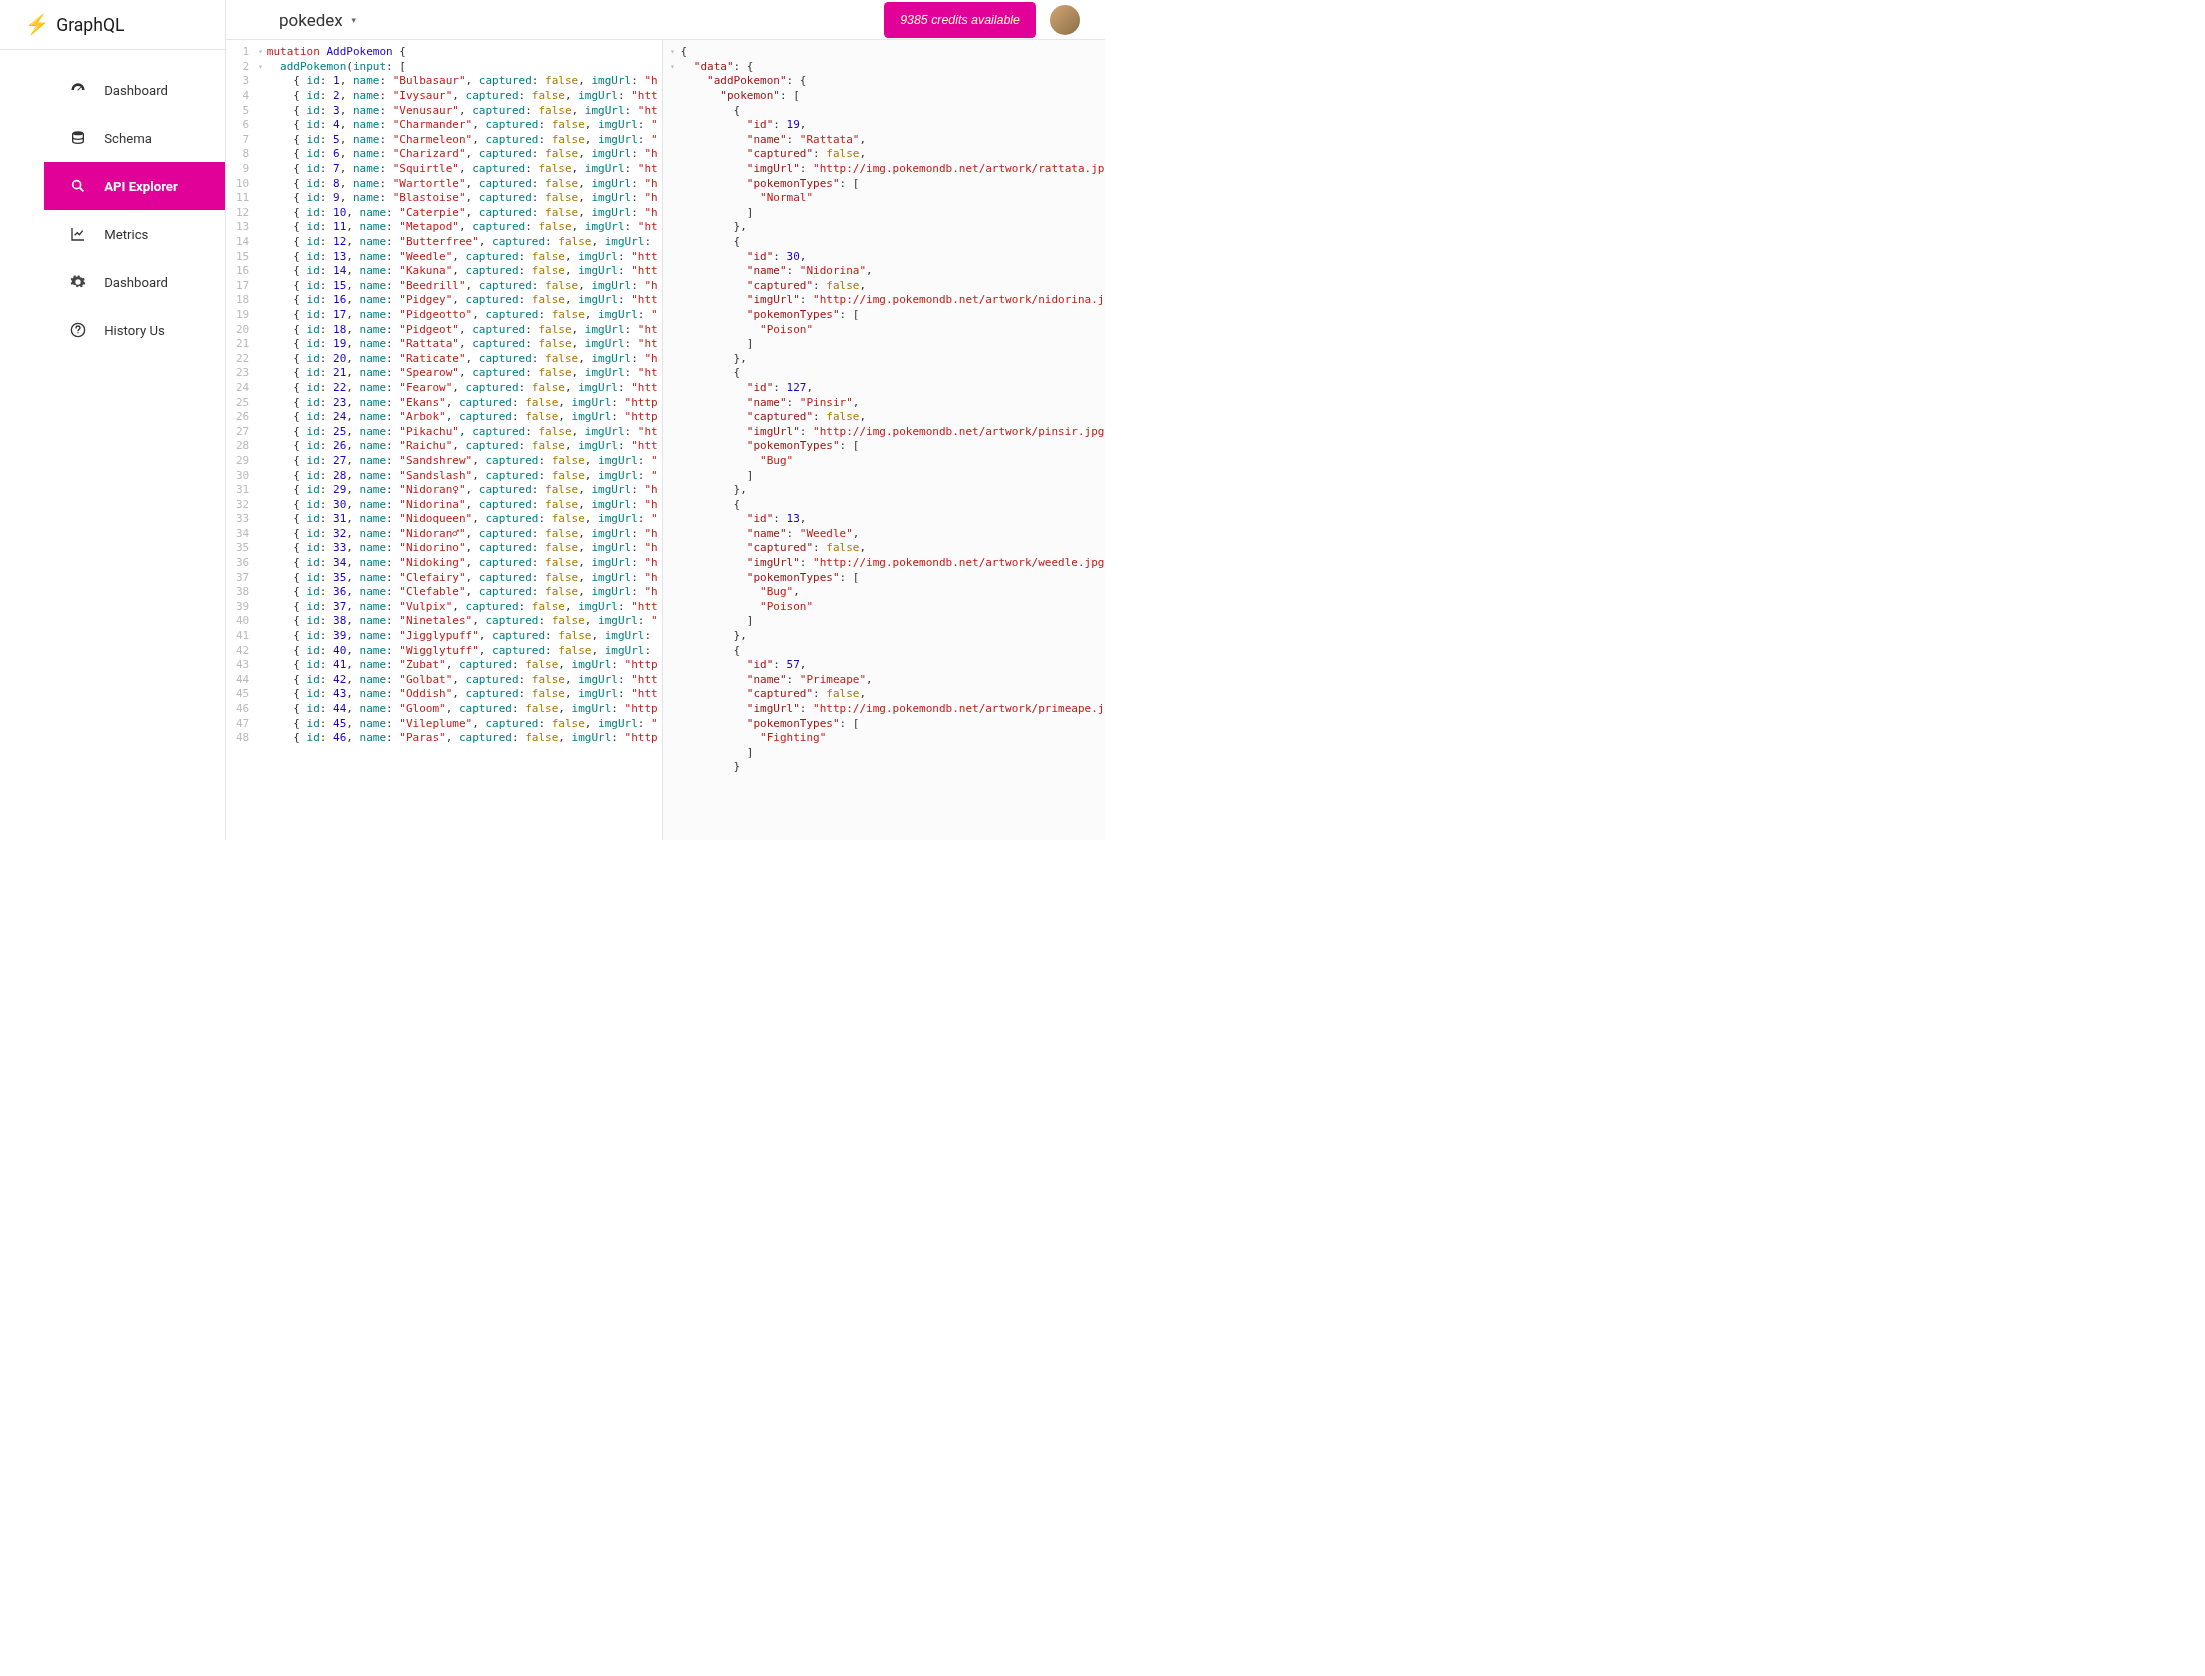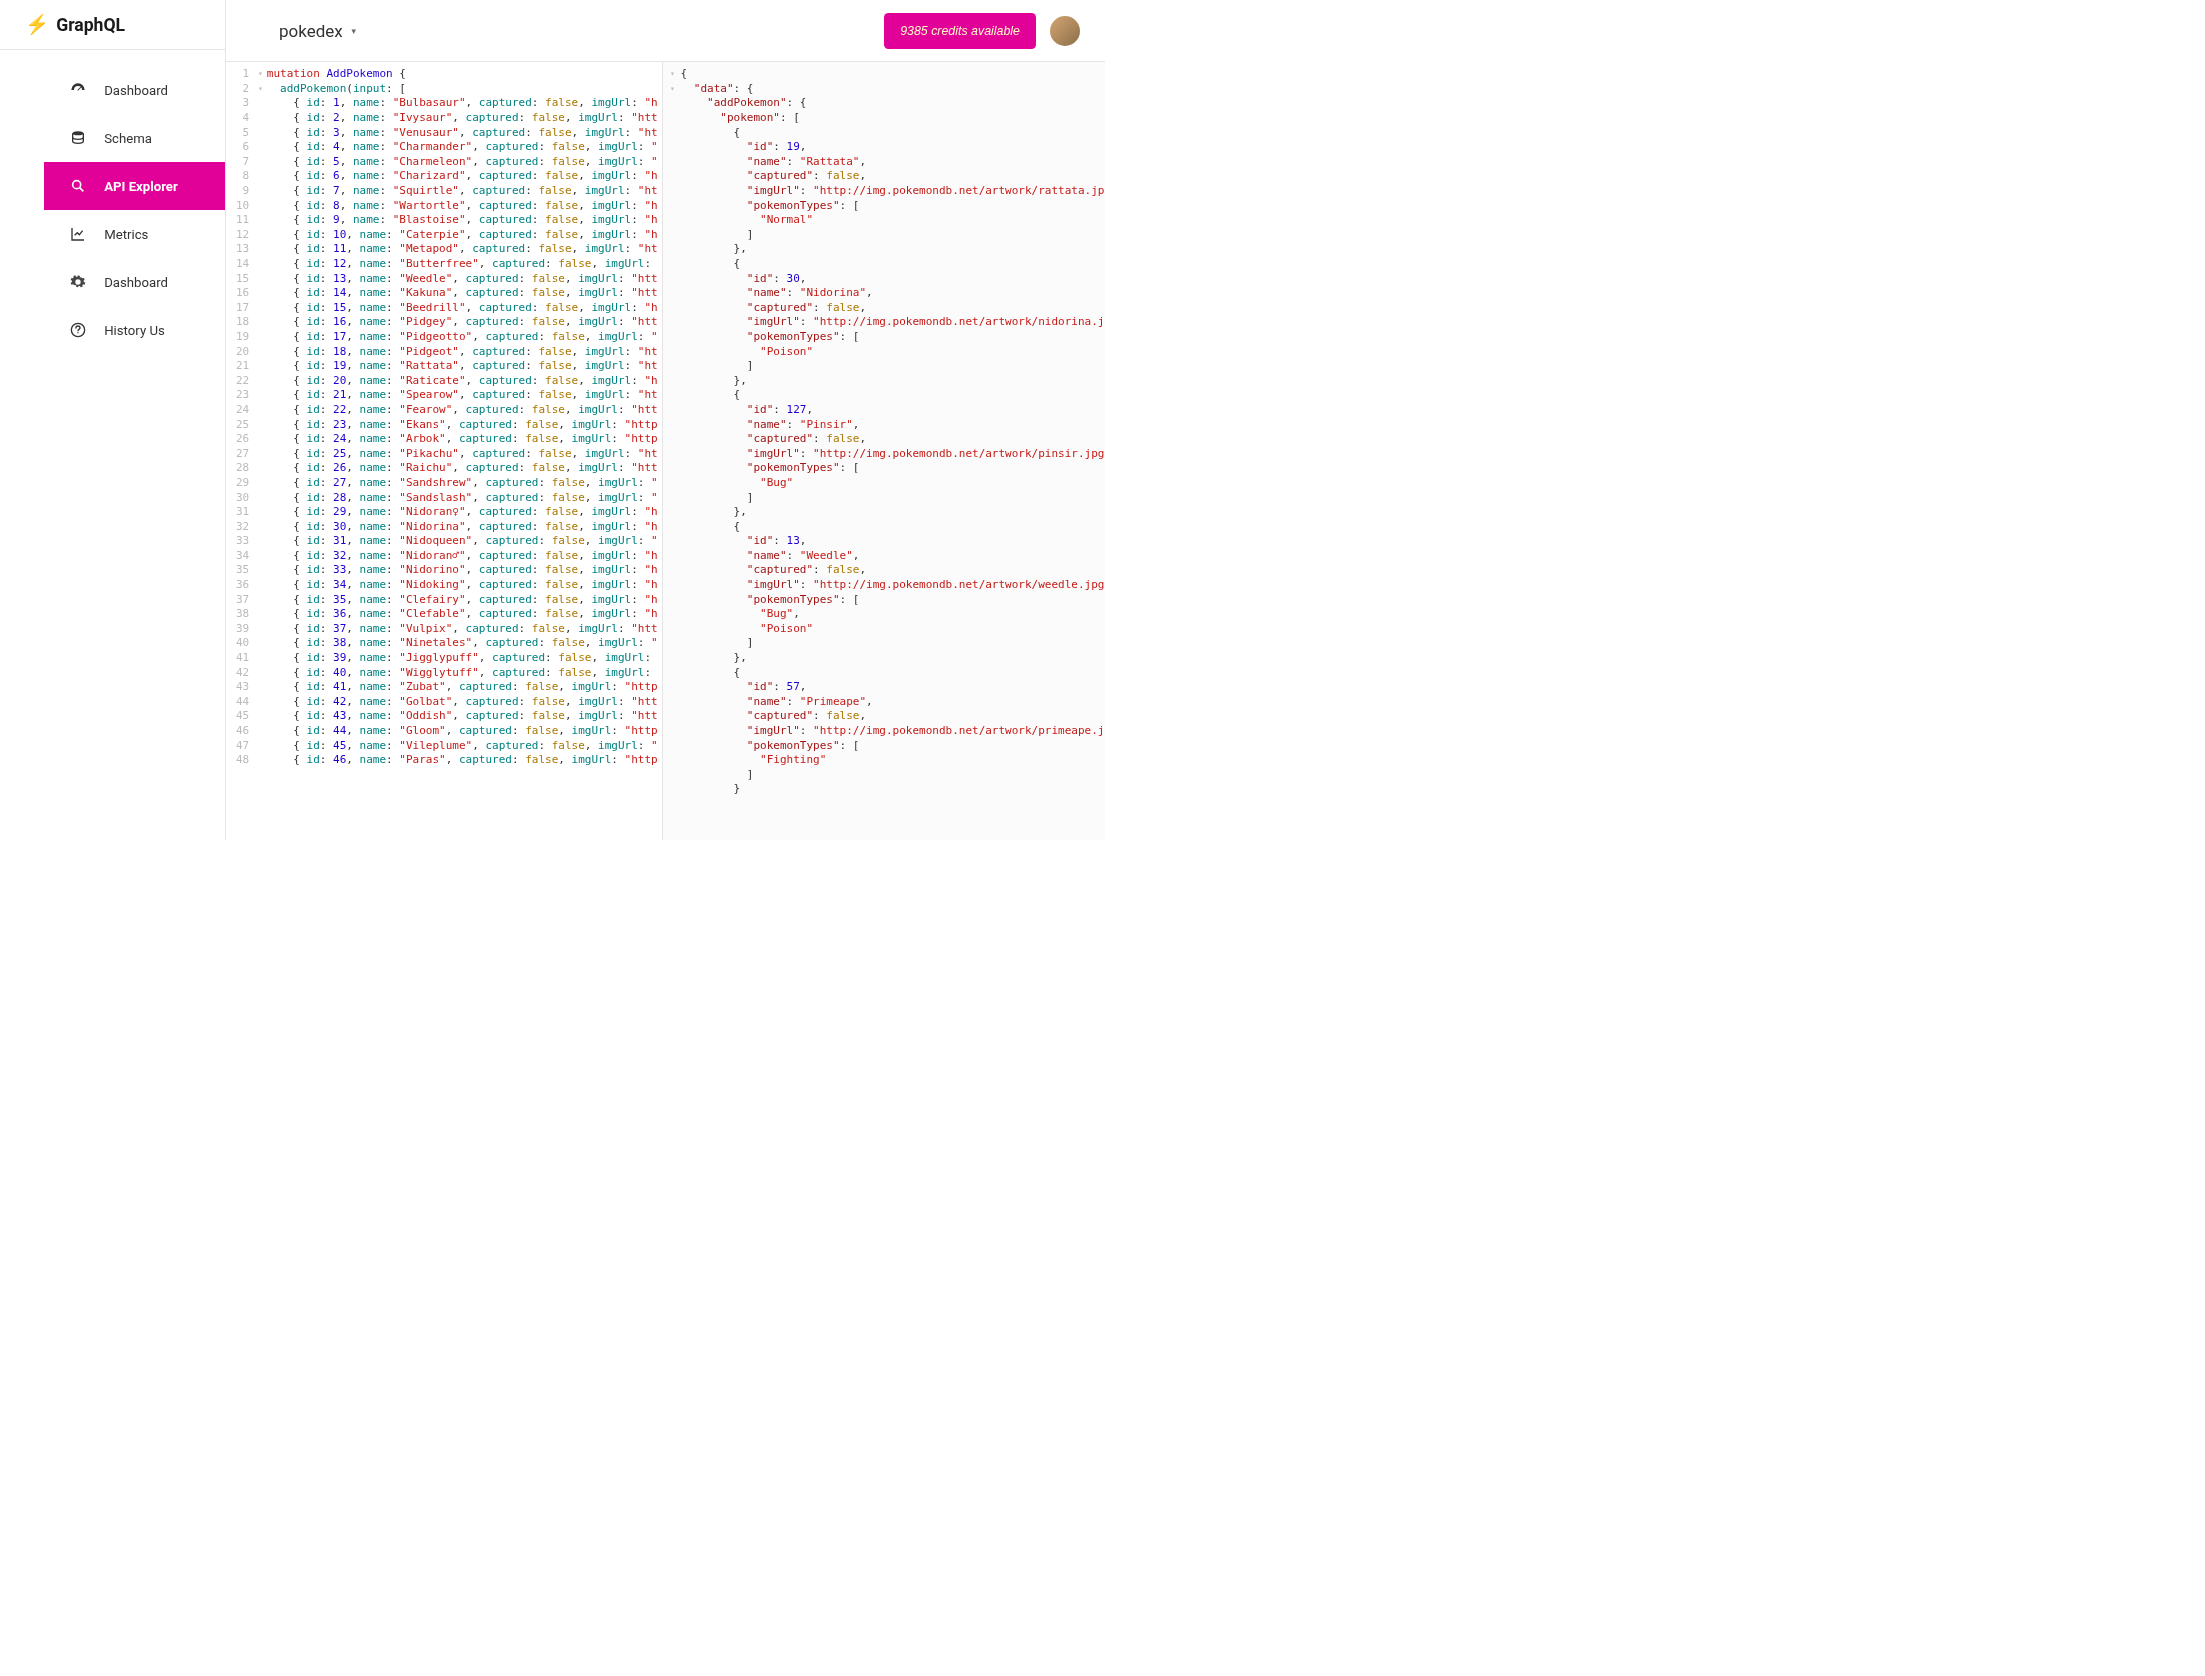--- a/index.html
+++ b/index.html
@@ -1,27 +1,27 @@
 <!DOCTYPE html>
 <html style="font-size:14px"><head>
 <meta charset="utf-8">
 <style>
 * { margin:0; padding:0; box-sizing:border-box; }
 body { font-family:-apple-system,BlinkMacSystemFont,"Segoe UI",Roboto,sans-serif; background:#fff; color:#333; width:1105px; height:840px; overflow:hidden; }
 .app { display:flex; height:100vh; }
 .sidebar { width:226px; border-right:0.9px solid #e5e5e5; display:flex; flex-direction:column; background:#fff; }
 .logo-area { height:50px; display:flex; align-items:center; padding:0 25px; border-bottom:0.9px solid #e5e5e5; }
 .logo-bolt { color:#e10098; font-size:19.4px; margin-right:7px; }
-.logo-text { font-size:17.6px; font-weight:700; color:#1a1a1a; }
+.logo-text { font-size:17.6px; font-weight:400; color:#1a1a1a; }
 .nav { padding-top:16px;margin-left:44px; }
 .nav-item { display:flex; align-items:center; height:48px; padding:0 25px; font-size:13.2px; color:#333; cursor:pointer; gap:17.6px; }
 .nav-item.active { background:#e10098; color:#fff;font-weight:bold; }
 .nav-icon { width:17.6px; display:inline-flex; justify-content:center; }
 .main { flex:1; display:flex; flex-direction:column; min-width:0; }
-.topbar { height:62px; display:flex; align-items:center; padding:0 25px; border-bottom:0.9px solid #e5e5e5; gap:14px; }
+.topbar { height:40px; display:flex; align-items:center; padding:0 25px; border-bottom:0.9px solid #e5e5e5; gap:14px; }
 .project-select { font-size:17px; color:#333; display:flex; align-items:center; gap:8.8px; cursor:pointer; padding-left:28px; }
 .caret-down { font-size:8.8px; color:#666; }
 .spacer { flex:1; }
 .credits-btn { background:#e10098; color:#fef9c3; border:none; border-radius:4.4px; padding:11px 16px; font-size:12.4px; cursor:pointer;font-style:italic; }
 .avatar { width:30px; height:30px; border-radius:50%; background:linear-gradient(135deg,#d4a574,#8b6f47); }
 .toolbar { height:55px; display:flex; align-items:center; padding:0 21px; gap:10.6px; background:#f9f9f9; border-bottom:0.9px solid #e5e5e5; }
 .run-btn { width:37px; height:37px; border-radius:50%; background:#e10098; border:none; cursor:pointer; display:flex; align-items:center; justify-content:center; }
 .run-btn svg { fill:#fff; }
 .tool-btn { background:#fff; border:0.9px solid #ddd; border-radius:4.4px; padding:8.8px 17.6px; font-size:12.4px; cursor:pointer; color:#333; }
 .docs-btn { margin-left:auto; display:flex; align-items:center; gap:3.5px; color:#333; font-size:12.4px; cursor:pointer; padding:0 16px; height:55px; border-left:0.9px solid #e5e5e5; }

